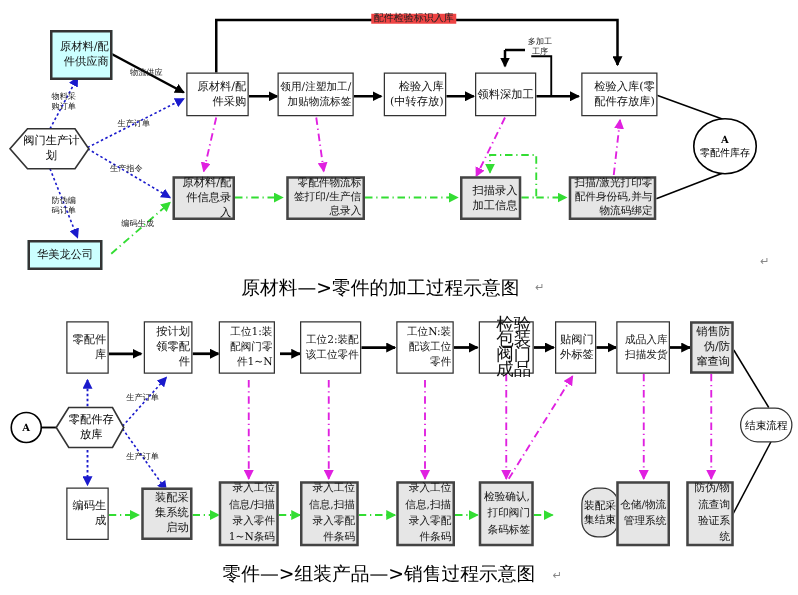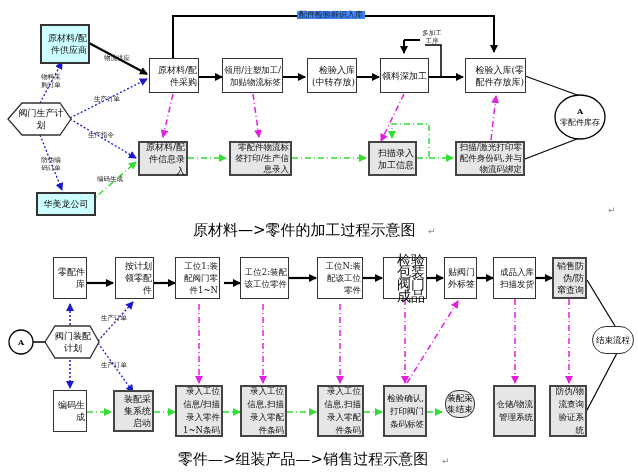--- a/index.html
+++ b/index.html
@@ -101,38 +101,38 @@
   <line x1="223" y1="412" x2="240" y2="412" stroke="#33dd33" stroke-width="1.5" stroke-dasharray="6,3,1,3" marker-end="url(#ag)"></line>
   <line x1="287" y1="412" x2="316" y2="412" stroke="#33dd33" stroke-width="1.5" stroke-dasharray="6,3,1,3" marker-end="url(#ag)"></line>
   <line x1="364" y1="412" x2="382" y2="412" stroke="#33dd33" stroke-width="1.5" stroke-dasharray="6,3,1,3" marker-end="url(#ag)"></line>
   <line x1="427" y1="412" x2="442" y2="412" stroke="#33dd33" stroke-width="1.5" stroke-dasharray="6,3,1,3" marker-end="url(#ag)"></line>
 
   <polygon points="8,119 22,103 60,103 71,119 60,135 22,135" fill="#fff" stroke="#333" stroke-width="1.3"></polygon>
   <polygon points="45,342 55,326 90,326 99,342 90,358 55,358" fill="#fff" stroke="#333" stroke-width="1.3"></polygon>
 </svg>
 
 <div class="box cyan" style="left:40px;top:24px;width:50px;height:40px;">原材料/配件供应商</div>
-<div class="box cyan" style="left:36px;top:192px;width:60px;height:24px;">华美龙公司</div>
+<div class="box cyan" style="left:22px;top:192px;width:60px;height:24px;">华美龙公司</div>
 <div class="hex" style="left:16px;top:104px;width:50px;height:30px;">阀门生产计划</div>
 <div class="box" style="left:149px;top:58px;width:50px;height:35px;">原材料/配件采购</div>
 <div class="box" style="left:222px;top:58px;width:61px;height:35px;font-size:8.5px;">领用/注塑加工/加贴物流标签</div>
 <div class="box" style="left:307px;top:58px;width:50px;height:35px;">检验入库(中转存放)</div>
 <div class="box" style="left:380px;top:58px;width:49px;height:35px;">领料深加工</div>
 <div class="box" style="left:465px;top:58px;width:61px;height:35px;">检验入库(零配件存放库)</div>
 <div class="circle-lbl" style="left:556px;top:96px;width:48px;height:42px;">
   <span style="font-weight:bold;">A</span>
   <span>零配件库存</span>
 </div>
 
 <div class="box gray" style="left:138px;top:141px;width:50px;height:35px;">原材料/配件信息录入</div>
 <div class="box gray" style="left:229px;top:141px;width:63px;height:35px;font-size:8.5px;line-height:11px;">零配件物流标签打印/生产信息录入</div>
 <div class="box gray" style="left:368px;top:141px;width:49px;height:35px;">扫描录入加工信息</div>
 <div class="box gray" style="left:455px;top:141px;width:70px;height:35px;font-size:8.5px;line-height:11px;">扫描/激光打印零配件身份码,并与物流码绑定</div>
 
-<div class="lbl" style="left:297px;top:11px;font-size:8px;background:#3b82f6;padding:0 2px;">配件检验标识入库</div>
+<div class="lbl" style="left:297px;top:11px;font-size:8px;background:#ef4444;padding:0 2px;">配件检验标识入库</div>
 <div class="lbl" style="left:104px;top:54px;">物流供应</div>
 <div class="lbl" style="left:40px;top:73px;width:22px;white-space:normal;">物料采购订单</div>
 <div class="lbl" style="left:94px;top:95px;">生产订单</div>
 <div class="lbl" style="left:88px;top:131px;">生产指令</div>
 <div class="lbl" style="left:40px;top:156px;width:22px;white-space:normal;">防伪编码订单</div>
 <div class="lbl" style="left:97px;top:175px;">编码生成</div>
 <div class="lbl" style="left:421px;top:29px;width:22px;white-space:normal;">多加工工序</div>
 
 <div class="ret" style="left:608px;top:205px;">↵</div>
 <div class="caption" style="left:193px;top:221px;">原材料—&gt;零件的加工过程示意图</div>
@@ -142,30 +142,30 @@
 <div class="box" style="left:115px;top:257px;width:39px;height:42px;">按计划领零配件</div>
 <div class="box" style="left:175px;top:257px;width:45px;height:42px;font-size:8.5px;">工位1:装配阀门零件1~N</div>
 <div class="box" style="left:240px;top:257px;width:49px;height:42px;font-size:8.5px;">工位2:装配该工位零件</div>
 <div class="box" style="left:317px;top:257px;width:46px;height:42px;font-size:8.5px;">工位N:装配该工位零件</div>
 <div class="box" style="left:383px;top:257px;width:44px;height:42px;font-size:14px;">检验包装阀门成品</div>
 <div class="box" style="left:444px;top:257px;width:33px;height:42px;">贴阀门外标签</div>
 <div class="box" style="left:493px;top:257px;width:43px;height:42px;font-size:8.5px;">成品入库扫描发货</div>
 <div class="box gray" style="left:552px;top:257px;width:35px;height:42px;">销售防伪/防窜查询</div>
 
 <div class="circle-lbl" style="left:9px;top:330px;width:24px;height:24px;font-weight:bold;">A</div>
-<div class="hex" style="left:52px;top:327px;width:42px;height:30px;">阀门装配计划</div>
+<div class="hex" style="left:52px;top:327px;width:42px;height:30px;">零配件存放库</div>
 <div class="term" style="left:592px;top:326px;width:42px;height:28px;">结束流程</div>
 
 <div class="box" style="left:53px;top:390px;width:34px;height:42px;">编码生成</div>
 <div class="box gray" style="left:113px;top:390px;width:41px;height:42px;">装配采集系统启动</div>
 <div class="box gray" style="left:175px;top:385px;width:48px;height:52px;font-size:8.5px;line-height:13px;">录入工位信息/扫描录入零件1~N条码</div>
 <div class="box gray" style="left:240px;top:385px;width:47px;height:52px;font-size:8.5px;line-height:13px;">录入工位信息,扫描录入零配件条码</div>
 <div class="box gray" style="left:317px;top:385px;width:47px;height:52px;font-size:8.5px;line-height:13px;">录入工位信息,扫描录入零配件条码</div>
 <div class="box gray" style="left:383px;top:385px;width:44px;height:52px;font-size:8.5px;line-height:13px;">检验确认,打印阀门条码标签</div>
-<div class="term gray" style="left:445px;top:390px;width:30px;height:28px;border-radius:13px;">装配采集结束</div>
+<div class="term gray" style="left:465px;top:390px;width:30px;height:40px;border-radius:13px;">装配采集结束</div>
 <div class="box gray" style="left:493px;top:385px;width:43px;height:52px;font-size:8.5px;line-height:13px;">仓储/物流管理系统</div>
 <div class="box gray" style="left:549px;top:385px;width:38px;height:52px;font-size:8.5px;line-height:13px;">防伪/物流查询验证系统</div>
 
 <div class="lbl" style="left:101px;top:314px;">生产订单</div>
 <div class="lbl" style="left:101px;top:361px;">生产订单</div>
 
 <div class="caption" style="left:178px;top:450px;font-family:'DejaVu Serif', serif;">零件—&gt;组装产品—&gt;销售过程示意图</div>
 <div class="ret" style="left:442px;top:456px;">↵</div>
 
 </body></html>

